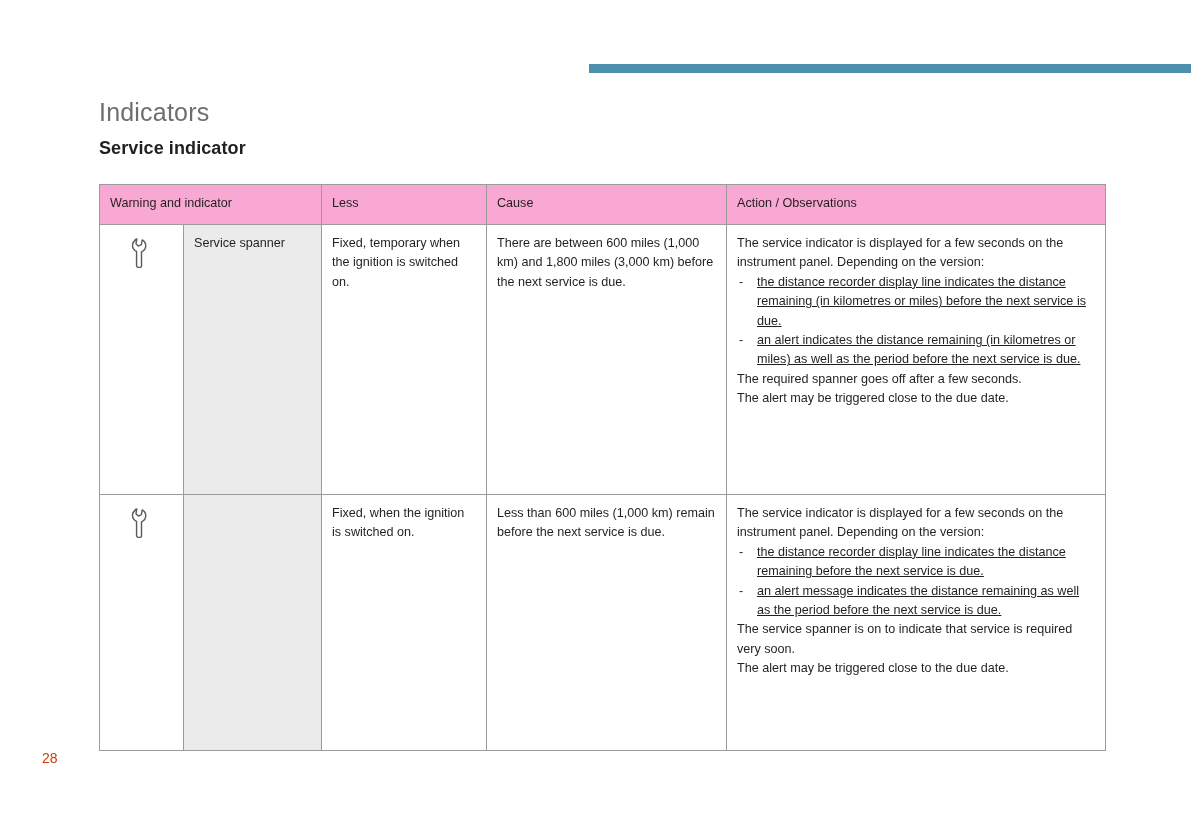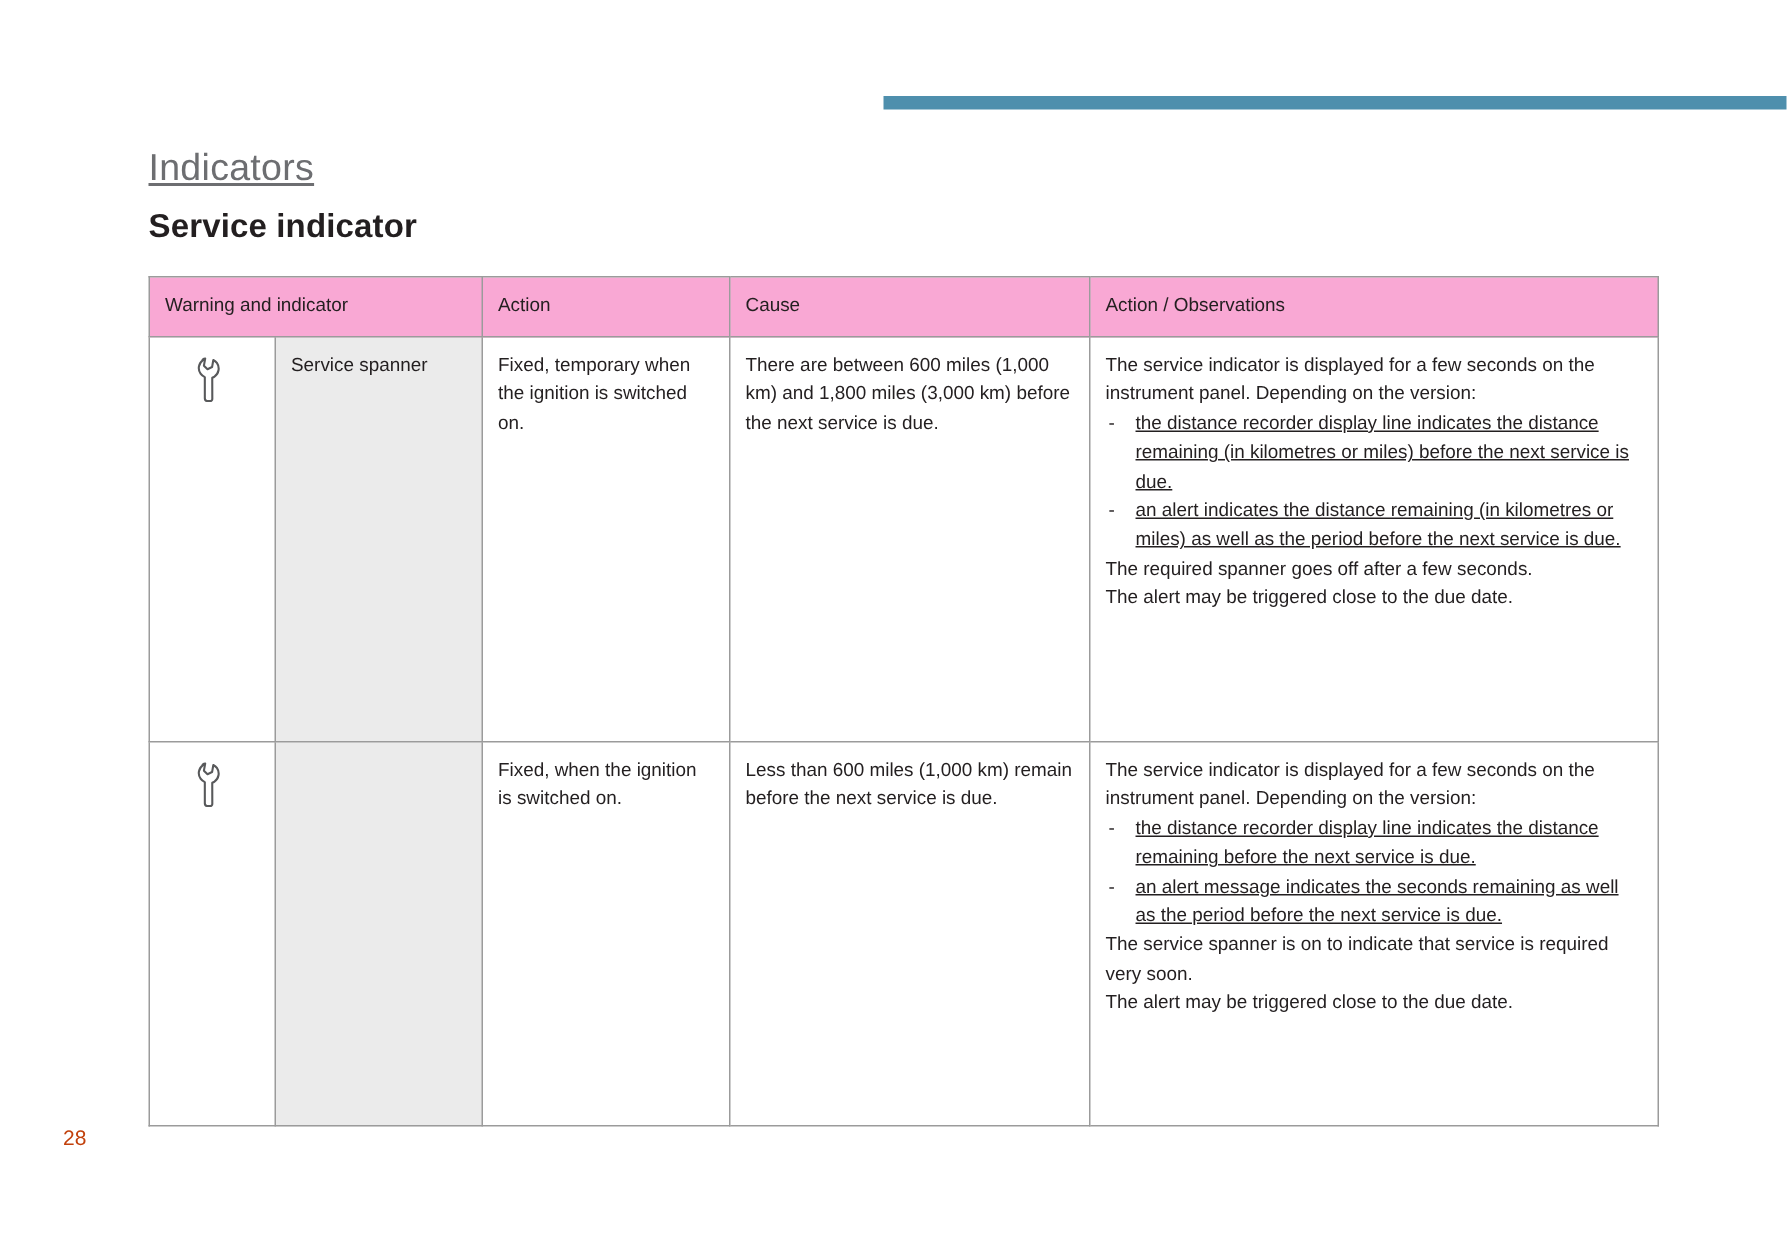--- a/index.html
+++ b/index.html
@@ -43,27 +43,26 @@
     background: #4e8fad;
   }
   .title {
     position: absolute;
     top: 98px;
     left: 99px;
     font-size: 25px;
     font-weight: 400;
     color: #6d6e71;
     letter-spacing: 0.2px;
-    text-decoration: underline;
   }
   .subtitle {
     position: absolute;
     top: 138px;
     left: 99px;
-    font-size: 22px;
+    font-size: 18px;
     font-weight: bold;
     color: #231f20;
     letter-spacing: 0.1px;
   }
   table.doc-table {
     position: absolute;
     top: 184px;
     left: 99px;
     width: 1006px;
     border-collapse: collapse;
@@ -145,21 +144,21 @@
     <colgroup>
       <col class="col-icon">
       <col class="col-warn">
       <col class="col-state">
       <col class="col-cause">
       <col class="col-action">
     </colgroup>
     <thead>
       <tr>
         <th colspan="2">Warning and indicator</th>
-        <th>Action</th>
+        <th>Less</th>
         <th>Cause</th>
         <th>Action / Observations</th>
       </tr>
     </thead>
     <tbody>
       <tr class="row1">
         <td class="icon-cell">
           <span class="spanner-icon">
             <svg width="34" height="34" viewBox="0 0 34 34" aria-hidden="true">
               <g transform="rotate(-35 17 17)">
@@ -191,21 +190,21 @@
             </svg>
           </span>
         </td>
         <td class="shaded"></td>
         <td>Fixed, when the ignition is switched on.</td>
         <td>Less than 600 miles (1,000 km) remain before the next service is due.</td>
         <td>
           <div class="plain-line">The service indicator is displayed for a few seconds on the instrument panel. Depending on the version:</div>
           <ul class="dashlist">
             <li>the distance recorder display line indicates the distance remaining before the next service is due.</li>
-            <li>an alert message indicates the seconds remaining as well as the period before the next service is due.</li>
+            <li>an alert message indicates the distance remaining as well as the period before the next service is due.</li>
           </ul>
           <div class="plain-line">The service spanner is on to indicate that service is required very soon.</div>
           <div class="plain-line">The alert may be triggered close to the due date.</div>
         </td>
       </tr>
     </tbody>
   </table>
 
   <div class="page-number">28</div>
 

